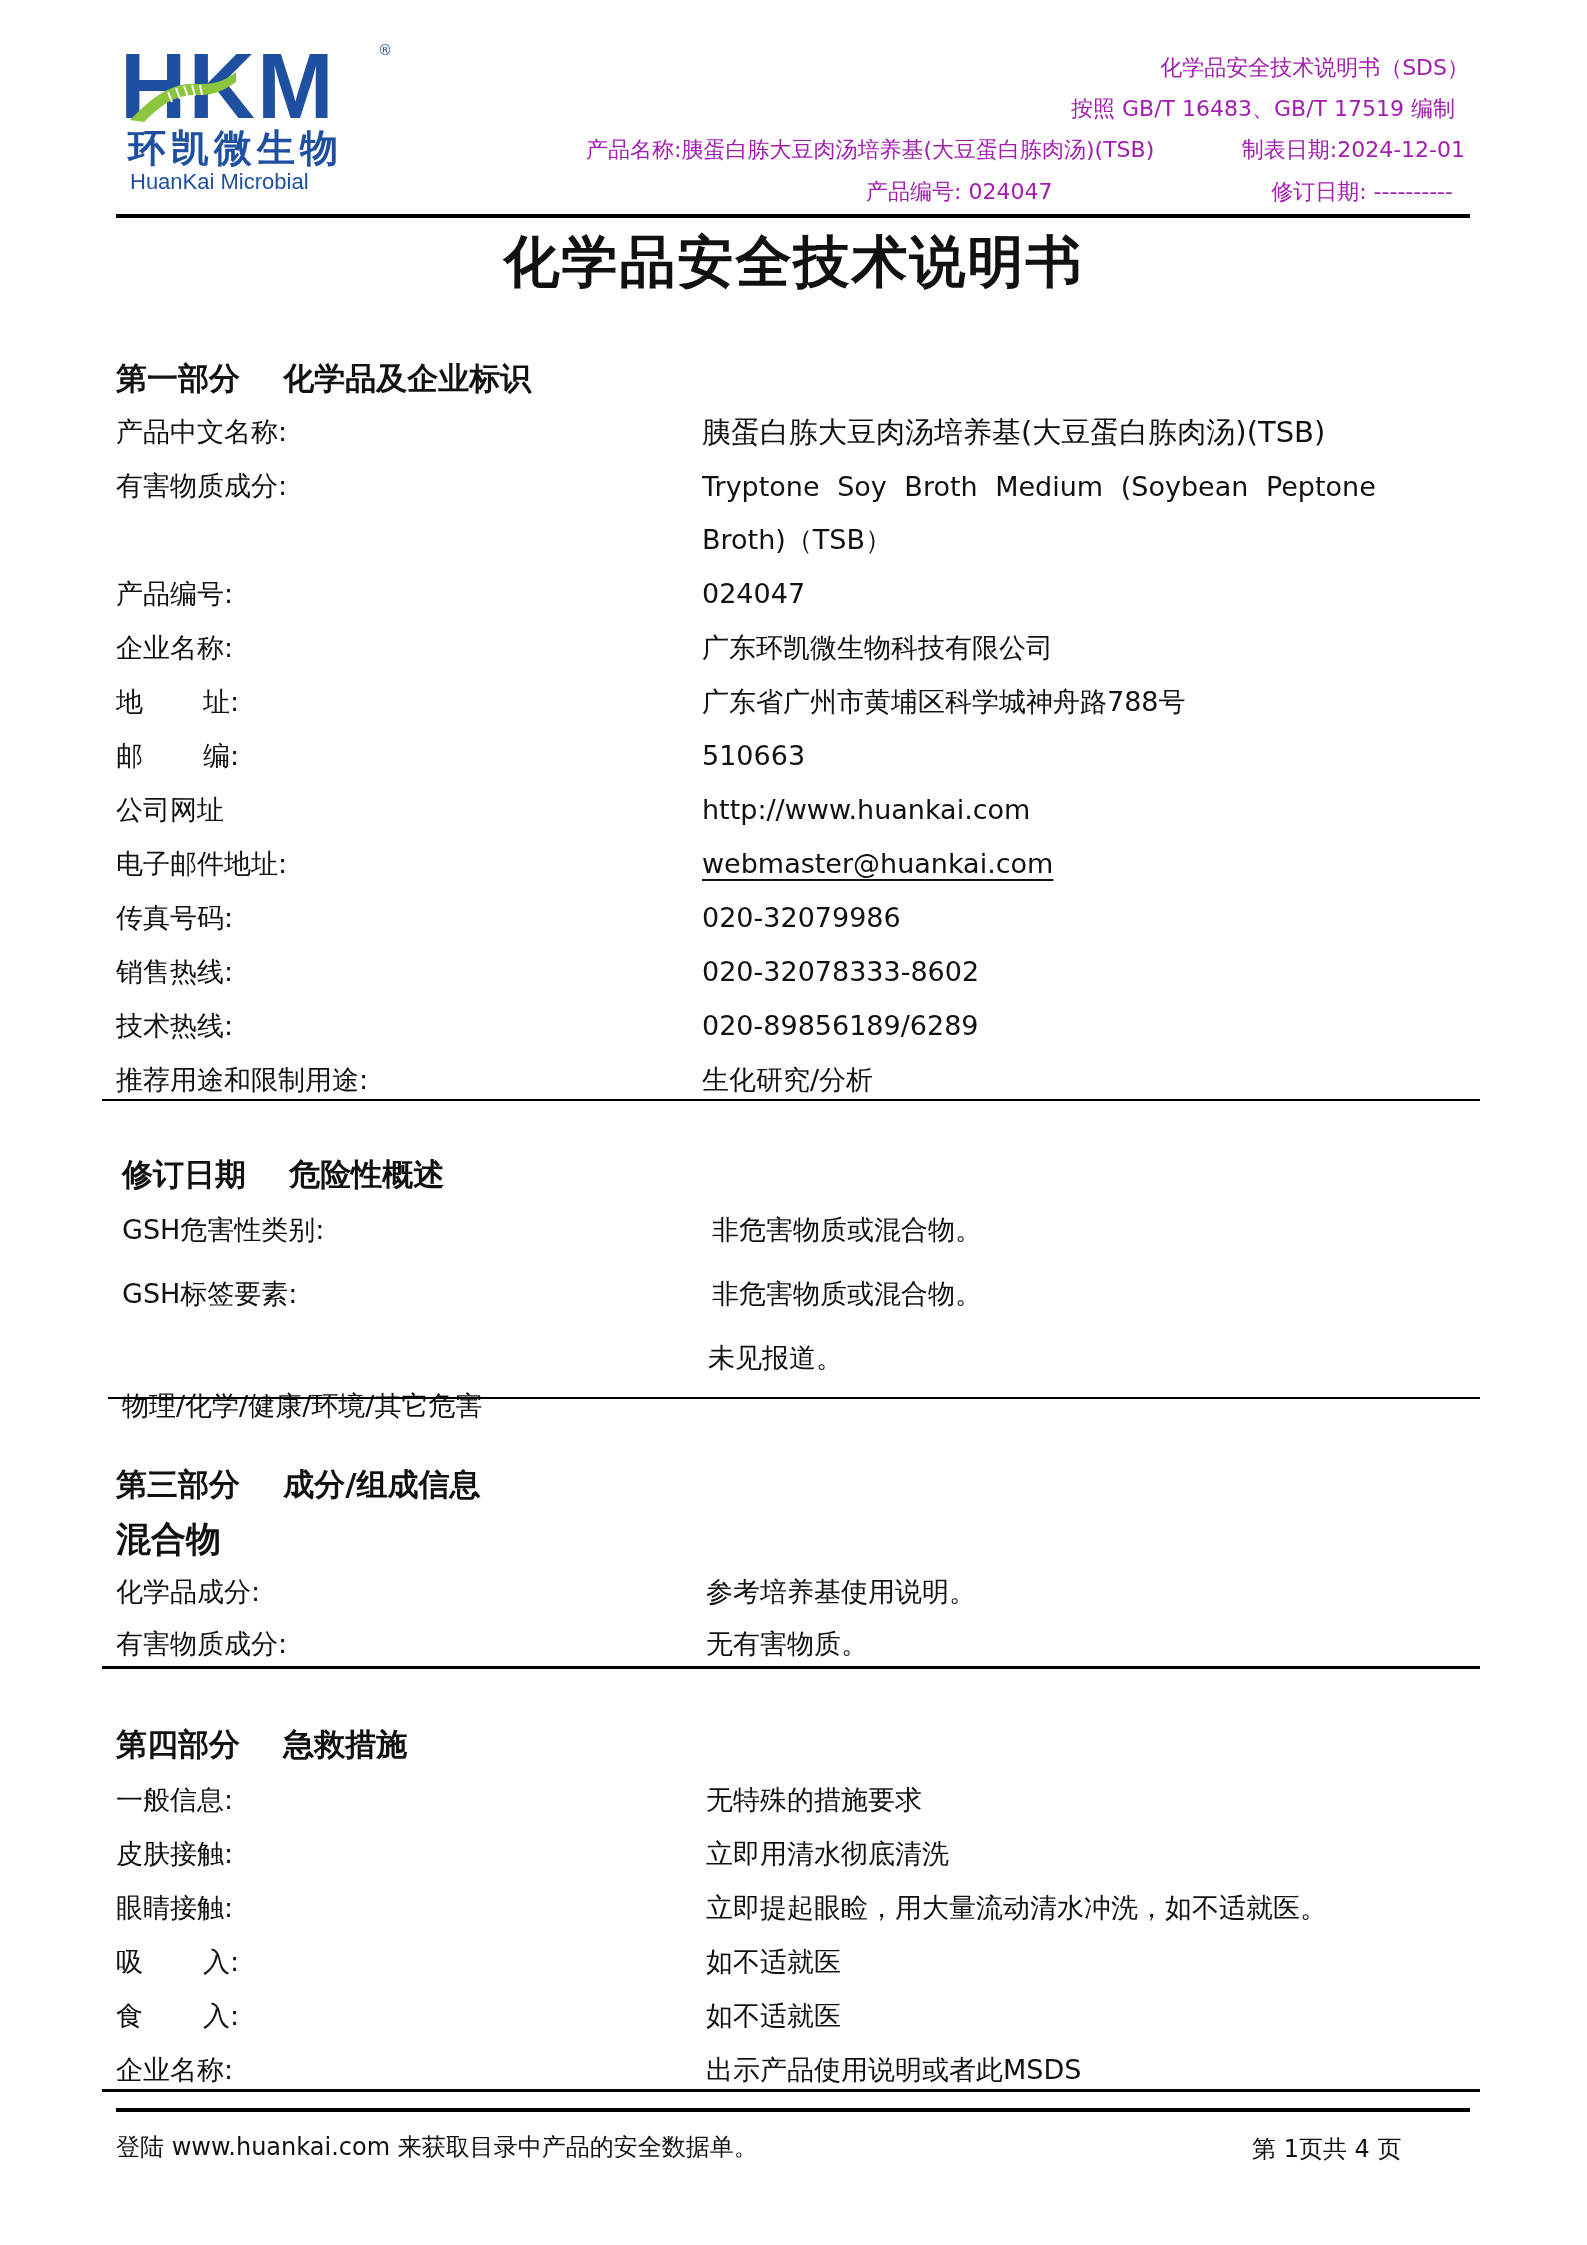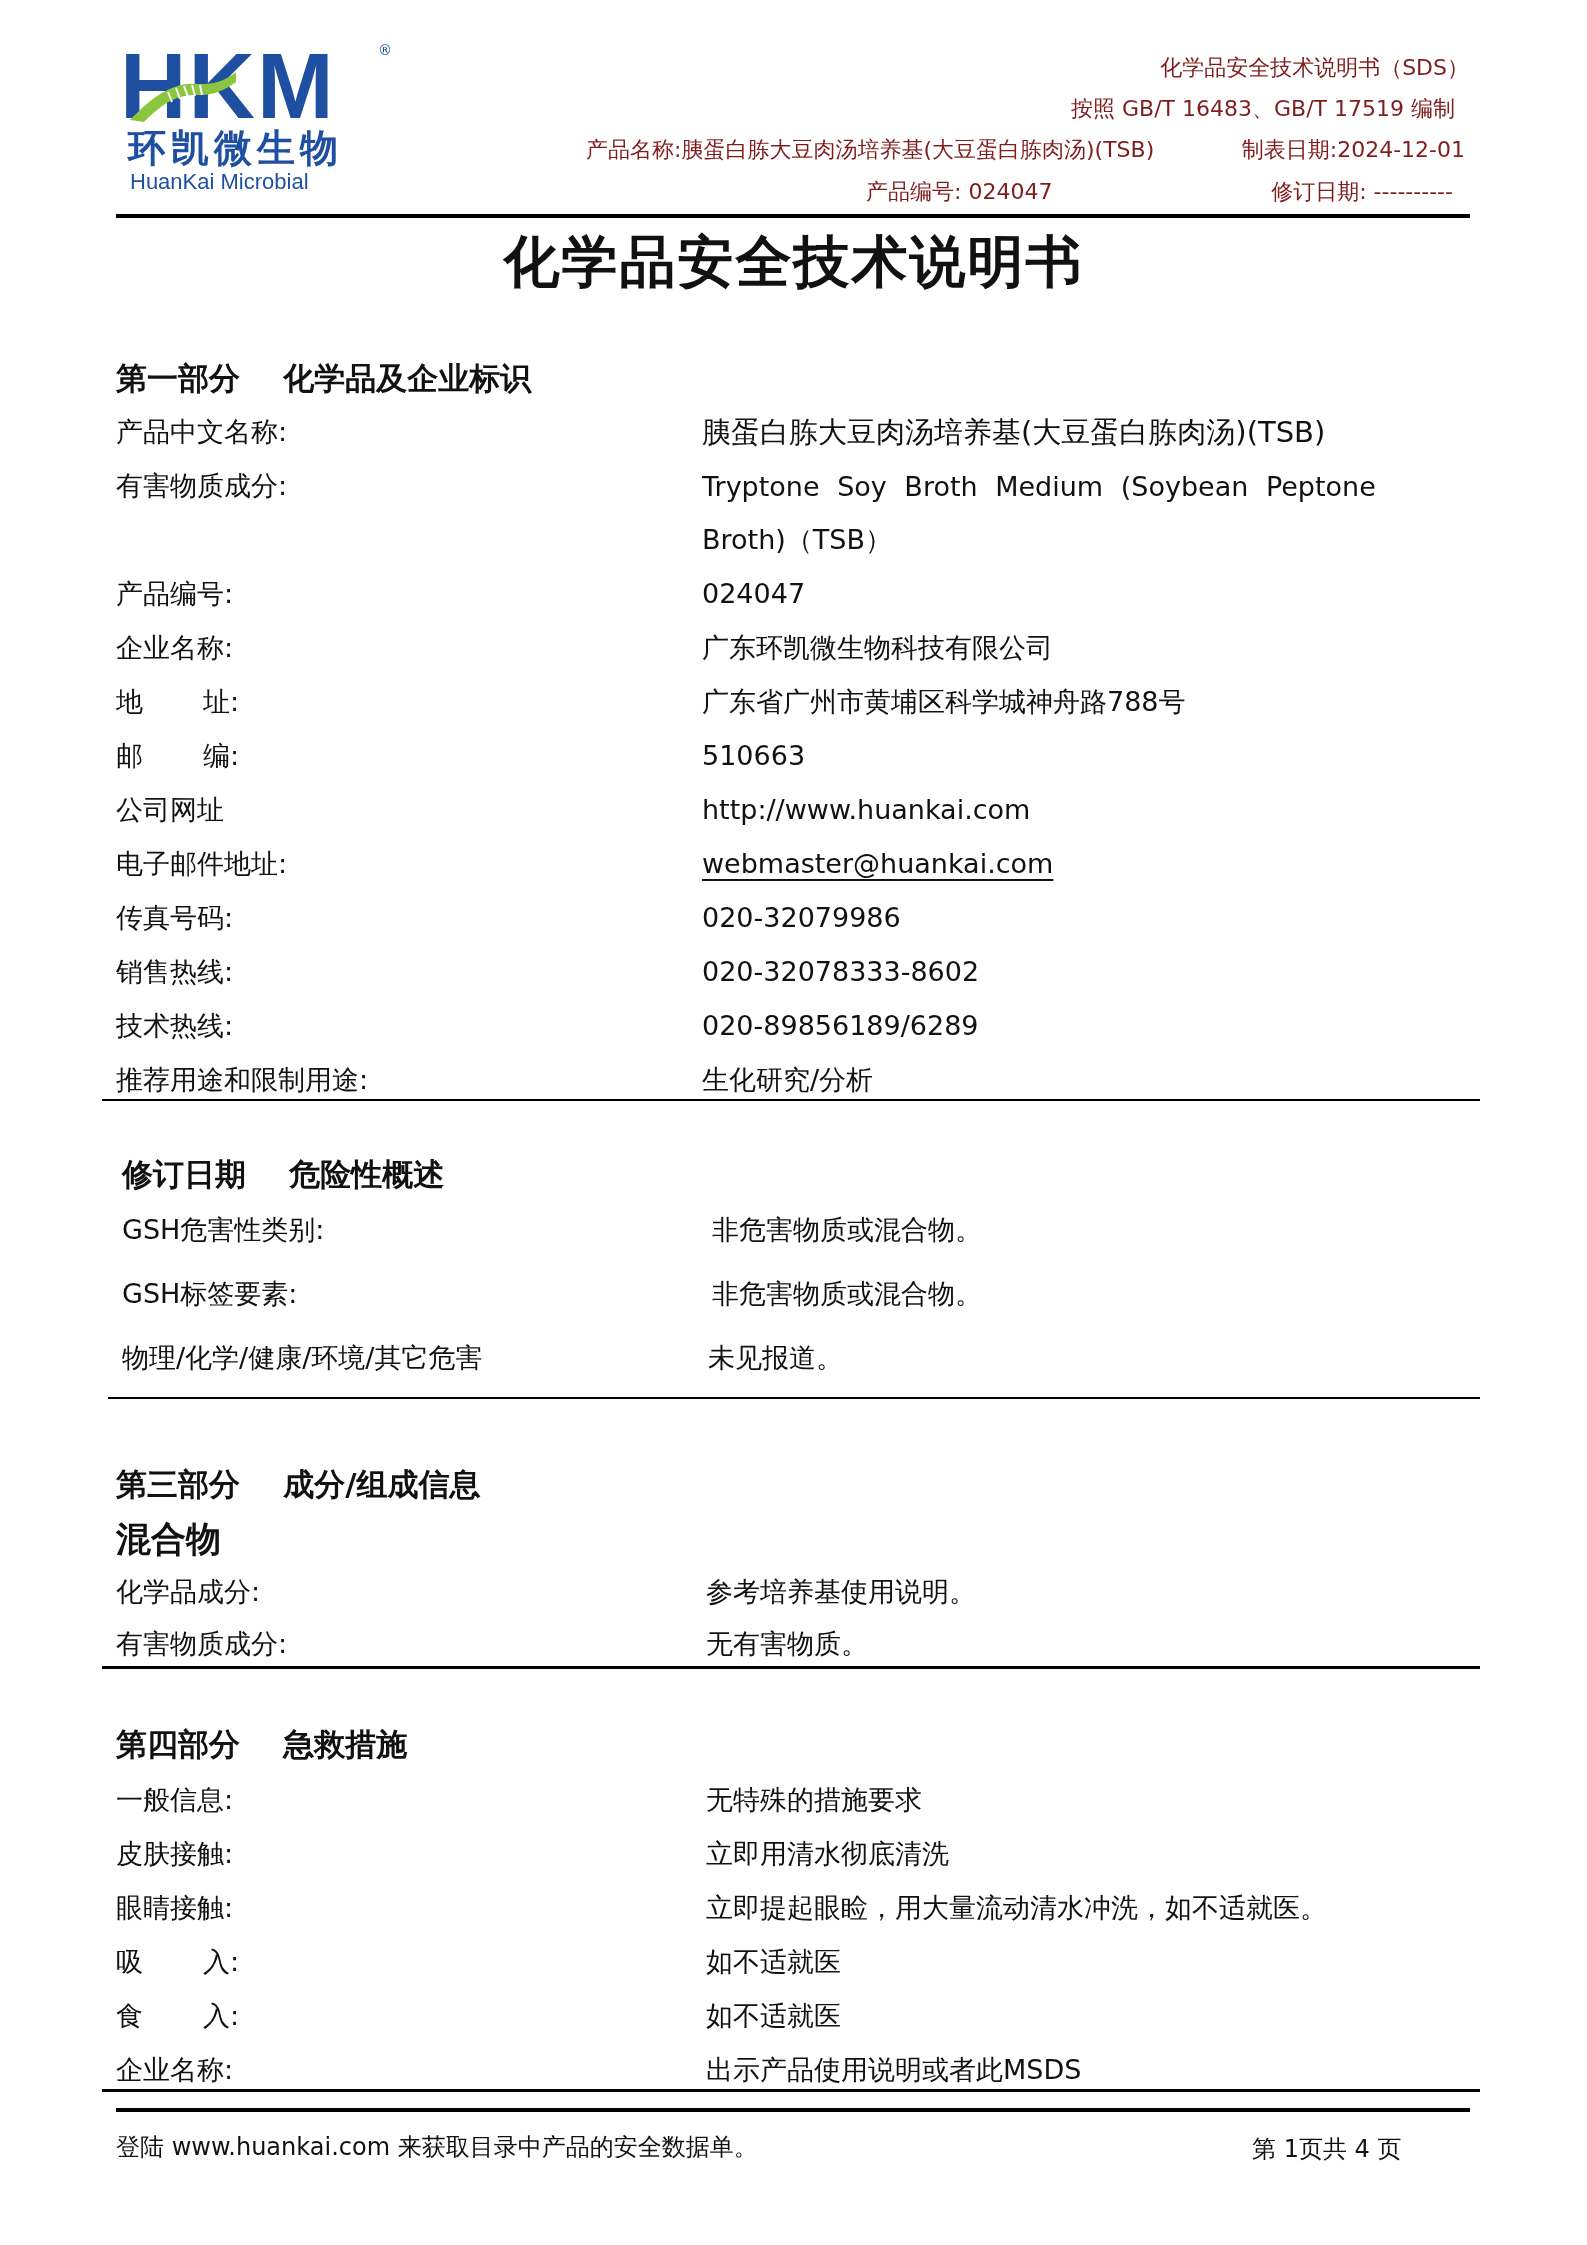--- a/index.html
+++ b/index.html
@@ -10,21 +10,21 @@
   .logo { position: absolute; left: 120px; top: 46px; width: 290px; height: 150px; }
   .logo-letters { position: absolute; left: 0; top: 0; font-family: "Liberation Sans", sans-serif;
                   font-weight: bold; font-size: 92px; line-height: 80px; color: #1f4fa0; letter-spacing: 2px; }
   .logo-helix { position: absolute; left: 8px; top: 26px; width: 110px; height: 50px; }
   .logo-reg { position: absolute; left: 258px; top: -4px; font-size: 14px; color: #1f4fa0; }
   .logo-cn { position: absolute; left: 8px; top: 80px; font-size: 38px; line-height: 44px; color: #1f4fa0;
              letter-spacing: 5px; font-weight: bold; }
   .logo-en { position: absolute; left: 10px; top: 124px; font-family: "Liberation Sans", sans-serif;
              font-size: 22px; line-height: 24px; color: #1f4fa0; }
 
-  .hdr-line { position: absolute; right: 120px; font-size: 22px; line-height: 28px; white-space: nowrap; color: #7f1d1d; text-align: right; }
+  .hdr-line { position: absolute; right: 120px; font-size: 22px; line-height: 28px; white-space: nowrap; color: #a21caf; text-align: right; }
   .hdr1 { top: 54px; right: 118px; }
   .hdr2 { top: 95px; right: 132px; }
   .hdr3 { top: 136px; left: 586px; right: auto; }
   .hdr3b { top: 136px; right: 122px; }
   .hdr4a { top: 178px; left: 866px; right: auto; }
   .hdr4b { top: 178px; right: 134px; }
 
   .rule-top { position: absolute; left: 116px; width: 1354px; top: 214px; height: 4px; background: #000; }
 
   .doc-title { position: absolute; left: 0; width: 1587px; top: 232px; text-align: center;
@@ -134,21 +134,21 @@
 
 <div class="row" style="top:1210px;">
   <span class="lbl" style="left:122px;">GSH危害性类别:</span>
   <span class="val" style="left:712px;">非危害物质或混合物。</span>
 </div>
 <div class="row" style="top:1274px;">
   <span class="lbl" style="left:122px;">GSH标签要素:</span>
   <span class="val" style="left:712px;">非危害物质或混合物。</span>
 </div>
 <div class="row" style="top:1338px;">
-  <span class="lbl" style="left:122px;">物理/化学/健康/环境/其它危害</span>
+  <span class="lbl" style="left:122px;margin-top:48px;">物理/化学/健康/环境/其它危害</span>
   <span class="val" style="left:708px;">未见报道。</span>
 </div>
 <div class="divider" style="left:108px; width:1372px; top:1397px;"></div>
 
 <div class="sec-title" style="left:116px; top:1464px;">第三部分    成分/组成信息</div>
 <div class="sub-title" style="left:116px; top:1522px;">混合物</div>
 
 <div class="row" style="top:1572px;">
   <span class="lbl" style="left:116px;">化学品成分:</span>
   <span class="val" style="left:706px;">参考培养基使用说明。</span>

